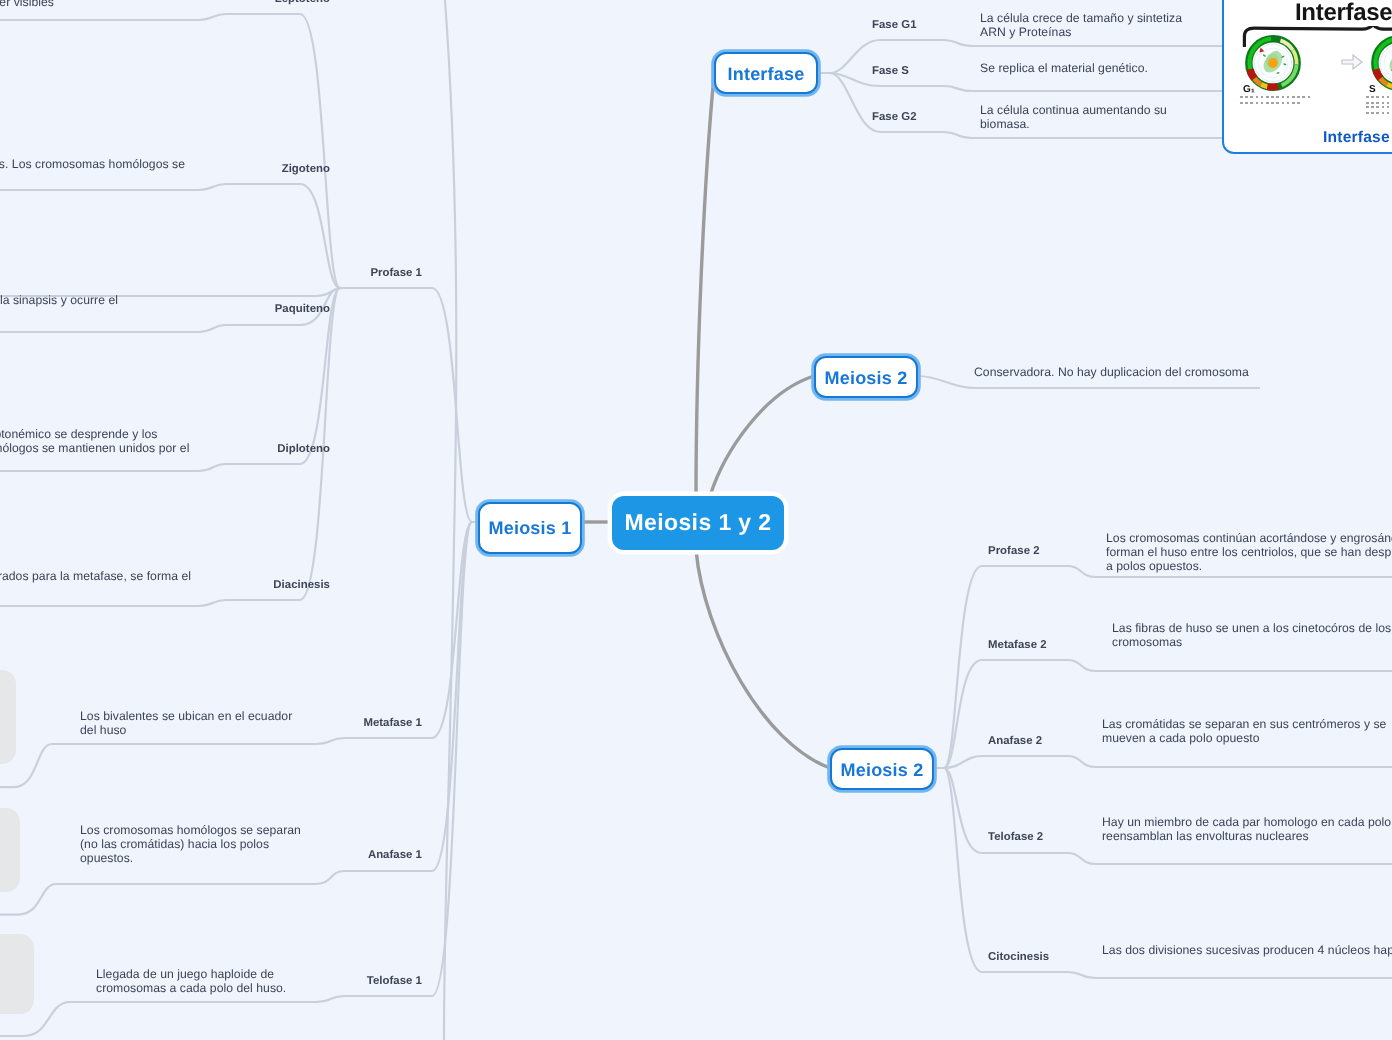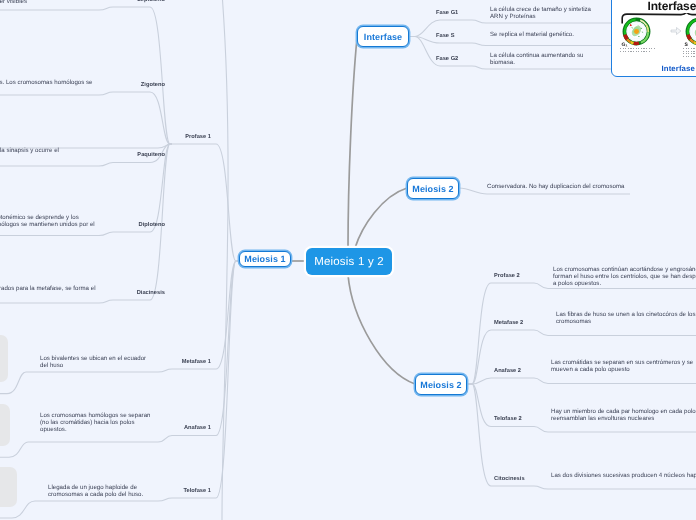--- a/index.html
+++ b/index.html
@@ -7,21 +7,21 @@
        font-family:"Liberation Sans",sans-serif;-webkit-font-smoothing:antialiased;text-rendering:geometricPrecision;font-synthesis:none;}
   #stage{position:relative;width:696px;height:520px;overflow:hidden;}
   svg.lines{position:absolute;left:0;top:0;width:696px;height:520px;overflow:visible;}
 
   .pill{position:absolute;box-sizing:border-box;display:flex;align-items:center;
         justify-content:center;border-radius:6px;background:#fff;
         border:1.5px solid #1479d4;color:#1878d8;font-weight:bold;font-size:9px;
         letter-spacing:.1px;box-shadow:0 0 0 1.4px #73b6ef;white-space:nowrap;}
   .central{position:absolute;box-sizing:border-box;display:flex;align-items:center;
         justify-content:center;border-radius:6px;background:#1e96e6;color:#fff;
-        font-weight:normal;font-size:11.5px;box-shadow:0 0 0 2.2px #fff;white-space:nowrap;
+        font-weight:bold;font-size:11.5px;box-shadow:0 0 0 2.2px #fff;white-space:nowrap;
         letter-spacing:.2px;}
 
   .blabel{position:absolute;font-size:5.7px;color:#3e4455;font-weight:bold;
           letter-spacing:.02px;white-space:nowrap;}
   .blabel.r{text-align:right;}
   .btext{position:absolute;font-size:6.1px;color:#3c4256;line-height:7px;
          letter-spacing:.02px;}
   .imgbox{position:absolute;background:#e6e7e9;border-radius:7px;}
   .imgcard{position:absolute;left:611px;top:-27px;width:163px;height:102px;
            background:#fff;border:1.4px solid #1f7fe0;border-radius:6px;overflow:hidden;}
@@ -90,21 +90,21 @@
   </svg>
 
   <div class="central" style="left:306px;top:248px;width:86px;height:27px;">
     <span>Meiosis 1 y 2</span>
   </div>
 
   <div class="pill" style="left:357px;top:26px;width:52px;height:21px;">
     <span>Interfase</span>
   </div>
 
-  <div class="pill" style="left:239px;top:251px;width:52px;height:16px;">
+  <div class="pill" style="left:239px;top:251px;width:52px;height:26px;">
     <span>Meiosis 1</span>
   </div>
 
   <div class="pill" style="left:407px;top:178px;width:52px;height:21px;">
     <span>Meiosis 2</span>
   </div>
 
   <div class="pill" style="left:415px;top:374px;width:52px;height:21px;">
     <span>Meiosis 2</span>
   </div>

